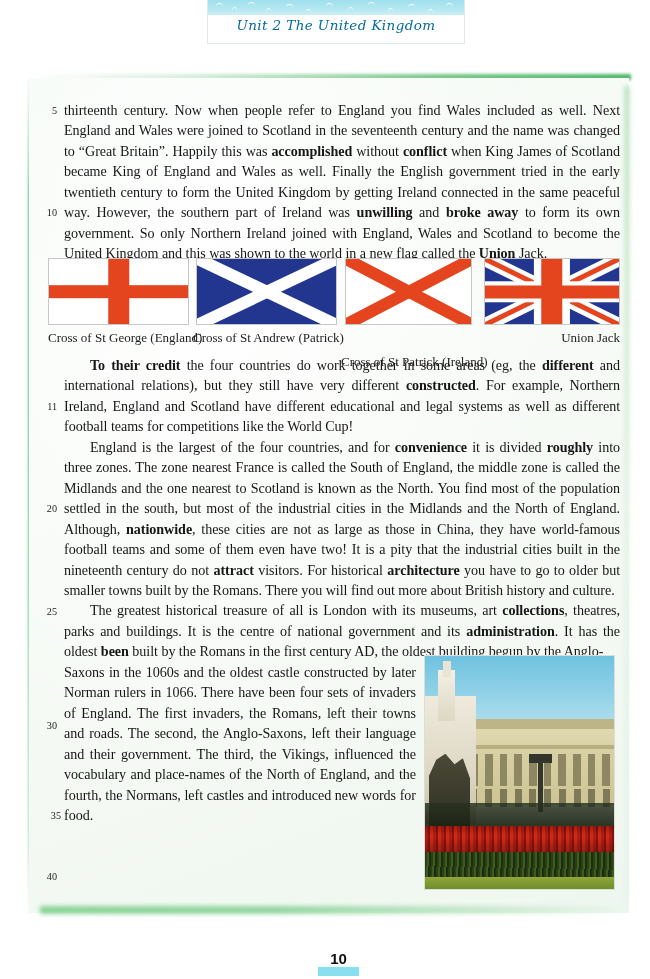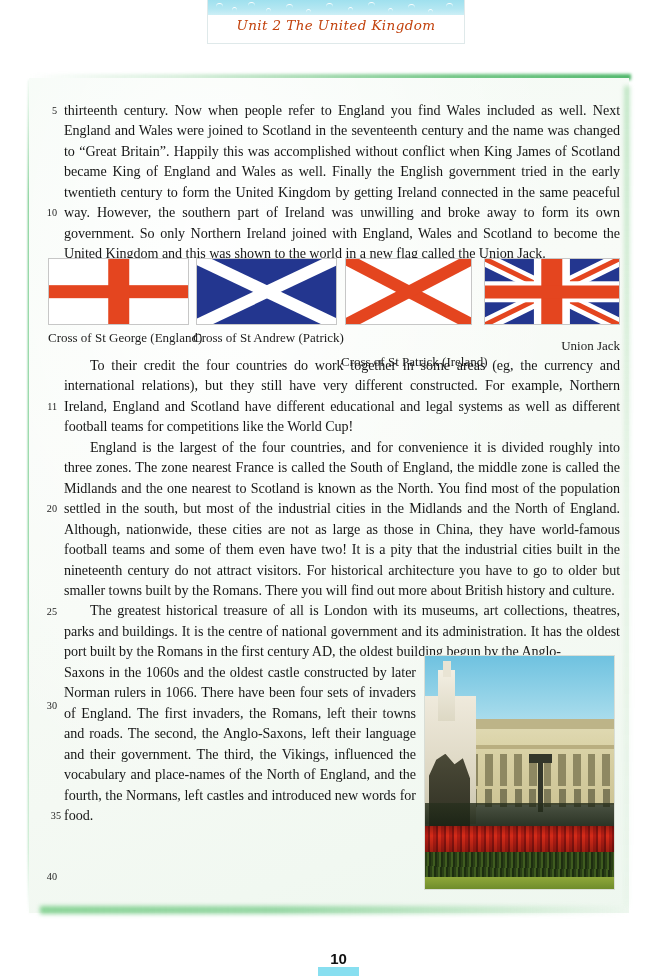--- a/index.html
+++ b/index.html
@@ -46,21 +46,21 @@
   .bird.b2 { width: 5px; }
   .unit-banner-label {
     position: absolute;
     left: 0; right: 0;
     top: 17px;
     text-align: center;
     font-family: "DejaVu Serif", serif;
     font-style: italic;
     font-size: 13.5px;
     letter-spacing: .4px;
-    color: #c2410c;
+    color: #0369a1;
     white-space: nowrap;
   }
 
   
   .content-card {
     position: absolute;
     left: 29px;
     top: 78px;
     width: 600px;
     height: 835px;
@@ -105,21 +105,21 @@
     line-height: 20.45px;
     text-align: justify;
     text-justify: inter-word;
     letter-spacing: -0.05px;
   }
   .tb-1 { left: 64px; top: 100px; width: 556px; }
   .tb-2 { left: 64px; top: 355px; width: 556px; }
   .tb-wrap { left: 64px; top: 662px; width: 352px; }
   .para { margin: 0; text-indent: 26px; }
   .para.noind { text-indent: 0; }
-  b { font-weight: normal; }
+  b { font-weight: bold; }
 
   
   .lineno {
     position: absolute;
     width: 16px;
     text-align: right;
     font-size: 10.2px;
     color: #222;
     font-family: "Liberation Serif", serif;
   }
@@ -316,21 +316,21 @@
 <div class="edge-left"></div>
 <div class="content-card"></div>
 <div class="edge-right"></div>
 <div class="edge-bottom"></div>
 
 <div class="lineno" style="left:41px; top:105px;">5</div>
 <div class="lineno" style="left:41px; top:207px;">10</div>
 <div class="lineno" style="left:41px; top:401px;">11</div>
 <div class="lineno" style="left:41px; top:503px;">20</div>
 <div class="lineno" style="left:41px; top:606px;">25</div>
-<div class="lineno" style="left:41px; top:700px;">30</div>
+<div class="lineno" style="left:41px; top:720px;">30</div>
 <div class="lineno" style="left:45px; top:810px;">35</div>
 <div class="lineno" style="left:41px; top:871px;">40</div>
 
 <div class="text-block tb-1">
   <p class="para noind">thirteenth century. Now when people refer to England you find Wales included as well. Next England and Wales were joined to Scotland in the seventeenth century and the name was changed to “Great Britain”. Happily this was <b>accomplished</b> without <b>conflict</b> when King James of Scotland became King of England and Wales as well. Finally the English government tried in the early twentieth century to form the United Kingdom by getting Ireland connected in the same peaceful way.  However, the southern part of Ireland was <b>unwilling</b> and <b>broke away</b> to form its own government. So only Northern Ireland joined with England, Wales and Scotland to become the United Kingdom and this was shown to the world in a new flag called the <b>Union</b> Jack.</p>
 </div>
 
 <div class="flag-row">
 
   <div class="flag f-eng">
@@ -356,27 +356,27 @@
       <span class="dw1"></span>
         <span class="dw2"></span>
       <span class="dr1"></span>
         <span class="dr2"></span>
     </span>
     <span class="uj-wv"></span>
       <span class="uj-wh"></span>
     <span class="uj-rv"></span>
       <span class="uj-rh"></span>
   </div>
-  <div class="flag-cap" style="left:484px; top:330px; width:136px;margin-top:8px;">Union Jack</div>
+  <div class="flag-cap" style="left:484px; top:330px; width:136px;">Union Jack</div>
 </div>
 
 <div class="text-block tb-2">
-  <p class="para"><b>To their credit</b> the four countries do work together in some areas (eg, the <b>currency</b> and international relations), but they still have very different <b>constructed</b>. For example, Northern Ireland, England and Scotland have different educational and legal systems as well as different football teams for competitions like the World Cup!</p>
+  <p class="para"><b>To their credit</b> the four countries do work together in some areas (eg, the <b>different</b> and international relations), but they still have very different <b>constructed</b>. For example, Northern Ireland, England and Scotland have different educational and legal systems as well as different football teams for competitions like the World Cup!</p>
   <p class="para">England is the largest of the four countries, and for <b>convenience</b> it is divided <b>roughly</b> into three zones. The zone nearest France is called the South of England, the middle zone is called the Midlands and the one nearest to Scotland is known as the North. You find most of the population settled in the south, but most of the industrial cities in the Midlands and the North of England. Although, <b>nationwide</b>, these cities are not as large as those in China, they have world-famous football teams and some of them even have two! It is a pity that the industrial cities built in the nineteenth century do not <b>attract</b> visitors. For historical <b>architecture</b> you have to go to older but smaller towns built by the Romans. There you will find out more about British history and culture.</p>
-  <p class="para">The greatest historical treasure of all is London with its museums, art <b>collections</b>, theatres, parks and buildings. It is the centre of national government and its <b>administration</b>. It has the oldest <b>port</b> built by the Romans in the first century AD, the oldest building begun by the Anglo-</p>
+  <p class="para">The greatest historical treasure of all is London with its museums, art <b>collections</b>, theatres, parks and buildings. It is the centre of national government and its <b>administration</b>. It has the oldest <b>been</b> built by the Romans in the first century AD, the oldest building begun by the Anglo-</p>
 </div>
 
 <div class="photo">
   <span class="ph-sky"></span>
   <span class="ph-palace"></span>
   <span class="ph-roofline"></span>
   <span class="ph-cornice"></span>
   <span class="ph-windows">
     <span></span>
       <span></span>

